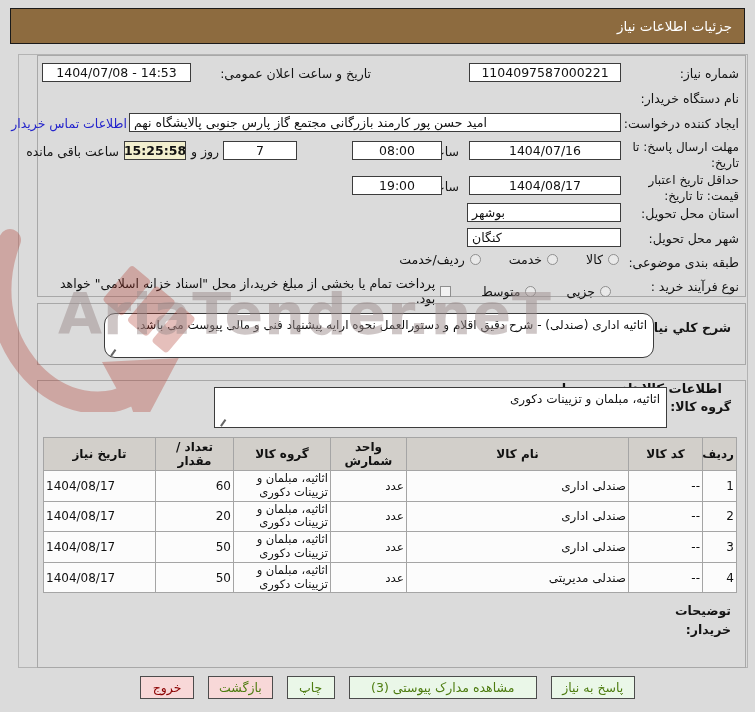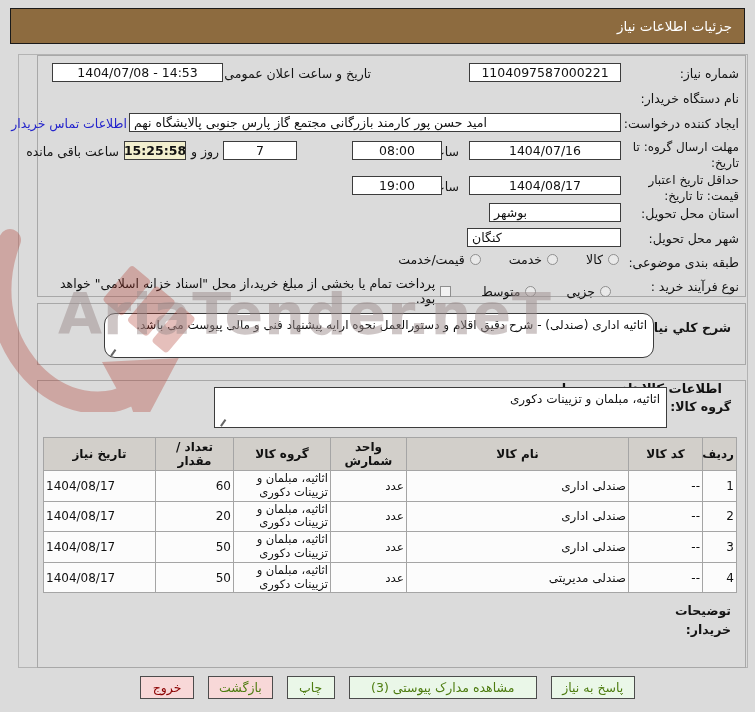--- a/index.html
+++ b/index.html
@@ -89,61 +89,61 @@
 
 <div class="titlebar">جزئیات اطلاعات نیاز</div>
 
 <div class="outer"></div>
 
 <div class="panel p1">
 
   <span class="lbl" style="top:10px; right:6px;">شماره نیاز:</span>
   <div class="field num" style="top:7px; right:124px; width:152px;">1104097587000221</div>
   <span class="lbl" style="top:10px; right:374px;">تاریخ و ساعت اعلان عمومی:</span>
-  <div class="field num" style="top:7px; right:522px; width:171px;text-align:center;">1404/07/08 - 14:53</div>
+  <div class="field num" style="top:7px; right:554px; width:149px;text-align:center;">1404/07/08 - 14:53</div>
 
   <span class="lbl" style="top:35px; right:6px;">نام دستگاه خریدار:</span>
 
   <span class="lbl" style="top:60px; right:6px;">ایجاد کننده درخواست:</span>
   <div class="field rt" style="top:57px; right:124px; width:492px;">امید حسن پور کارمند بازرگانی مجتمع گاز پارس جنوبی  پالایشگاه نهم</div>
   <span class="link" style="top:60px; right:618px;">اطلاعات تماس خریدار</span>
 
-  <span class="lbl wrap" style="top:84px; right:6px; width:118px;">مهلت ارسال گروه: تا تاریخ:</span>
+  <span class="lbl wrap" style="top:84px; right:6px; width:118px;">مهلت ارسال پاسخ: تا تاریخ:</span>
   <div class="field num" style="top:85px; right:124px; width:152px;">1404/07/16</div>
   <span class="lbl" style="top:88px; right:286px;">ساعت</span>
   <div class="field num" style="top:85px; right:303px; width:90px;">08:00</div>
   <div class="field num" style="top:85px; right:448px; width:74px;">7</div>
   <span class="lbl" style="top:88px; right:526px;">روز و</span>
   <div class="field beige" style="top:85px; right:559px; width:62px;">15:25:58</div>
   <span class="lbl" style="top:88px; right:626px;">ساعت باقی مانده</span>
 
   <span class="lbl wrap" style="top:117px; right:6px; width:122px;">حداقل تاریخ اعتبار قیمت: تا تاریخ:</span>
   <div class="field num" style="top:120px; right:124px; width:152px;">1404/08/17</div>
   <span class="lbl" style="top:123px; right:286px;">ساعت</span>
   <div class="field num" style="top:120px; right:303px; width:90px;">19:00</div>
 
   <span class="lbl" style="top:150px; right:6px;">استان محل تحویل:</span>
-  <div class="field rt" style="top:147px; right:124px; width:132px;">بوشهر</div>
+  <div class="field rt" style="top:147px; right:124px; width:154px;">بوشهر</div>
 
   <span class="lbl" style="top:175px; right:6px;">شهر محل تحویل:</span>
   <div class="field rt" style="top:172px; right:124px; width:154px;">کنگان</div>
 
   <span class="lbl" style="top:199px; right:6px;">طبقه بندی موضوعی:</span>
   <div class="opt-row" style="top:196px; right:126px;">
     <span class="opt">
       <span class="radio"></span>
       <span>کالا</span>
     </span>
     <span class="opt">
       <span class="radio"></span>
       <span>خدمت</span>
     </span>
     <span class="opt">
       <span class="radio"></span>
-      <span>قیمت/خدمت</span>
+      <span>ردیف/خدمت</span>
     </span>
   </div>
 
   <span class="lbl" style="top:223px; right:6px;">نوع فرآیند خرید :</span>
   <div class="opt-row" style="top:220px; right:134px; gap:30px;">
     <span class="opt">
       <span class="radio"></span>
       <span>جزیی</span>
     </span>
     <span class="opt">

